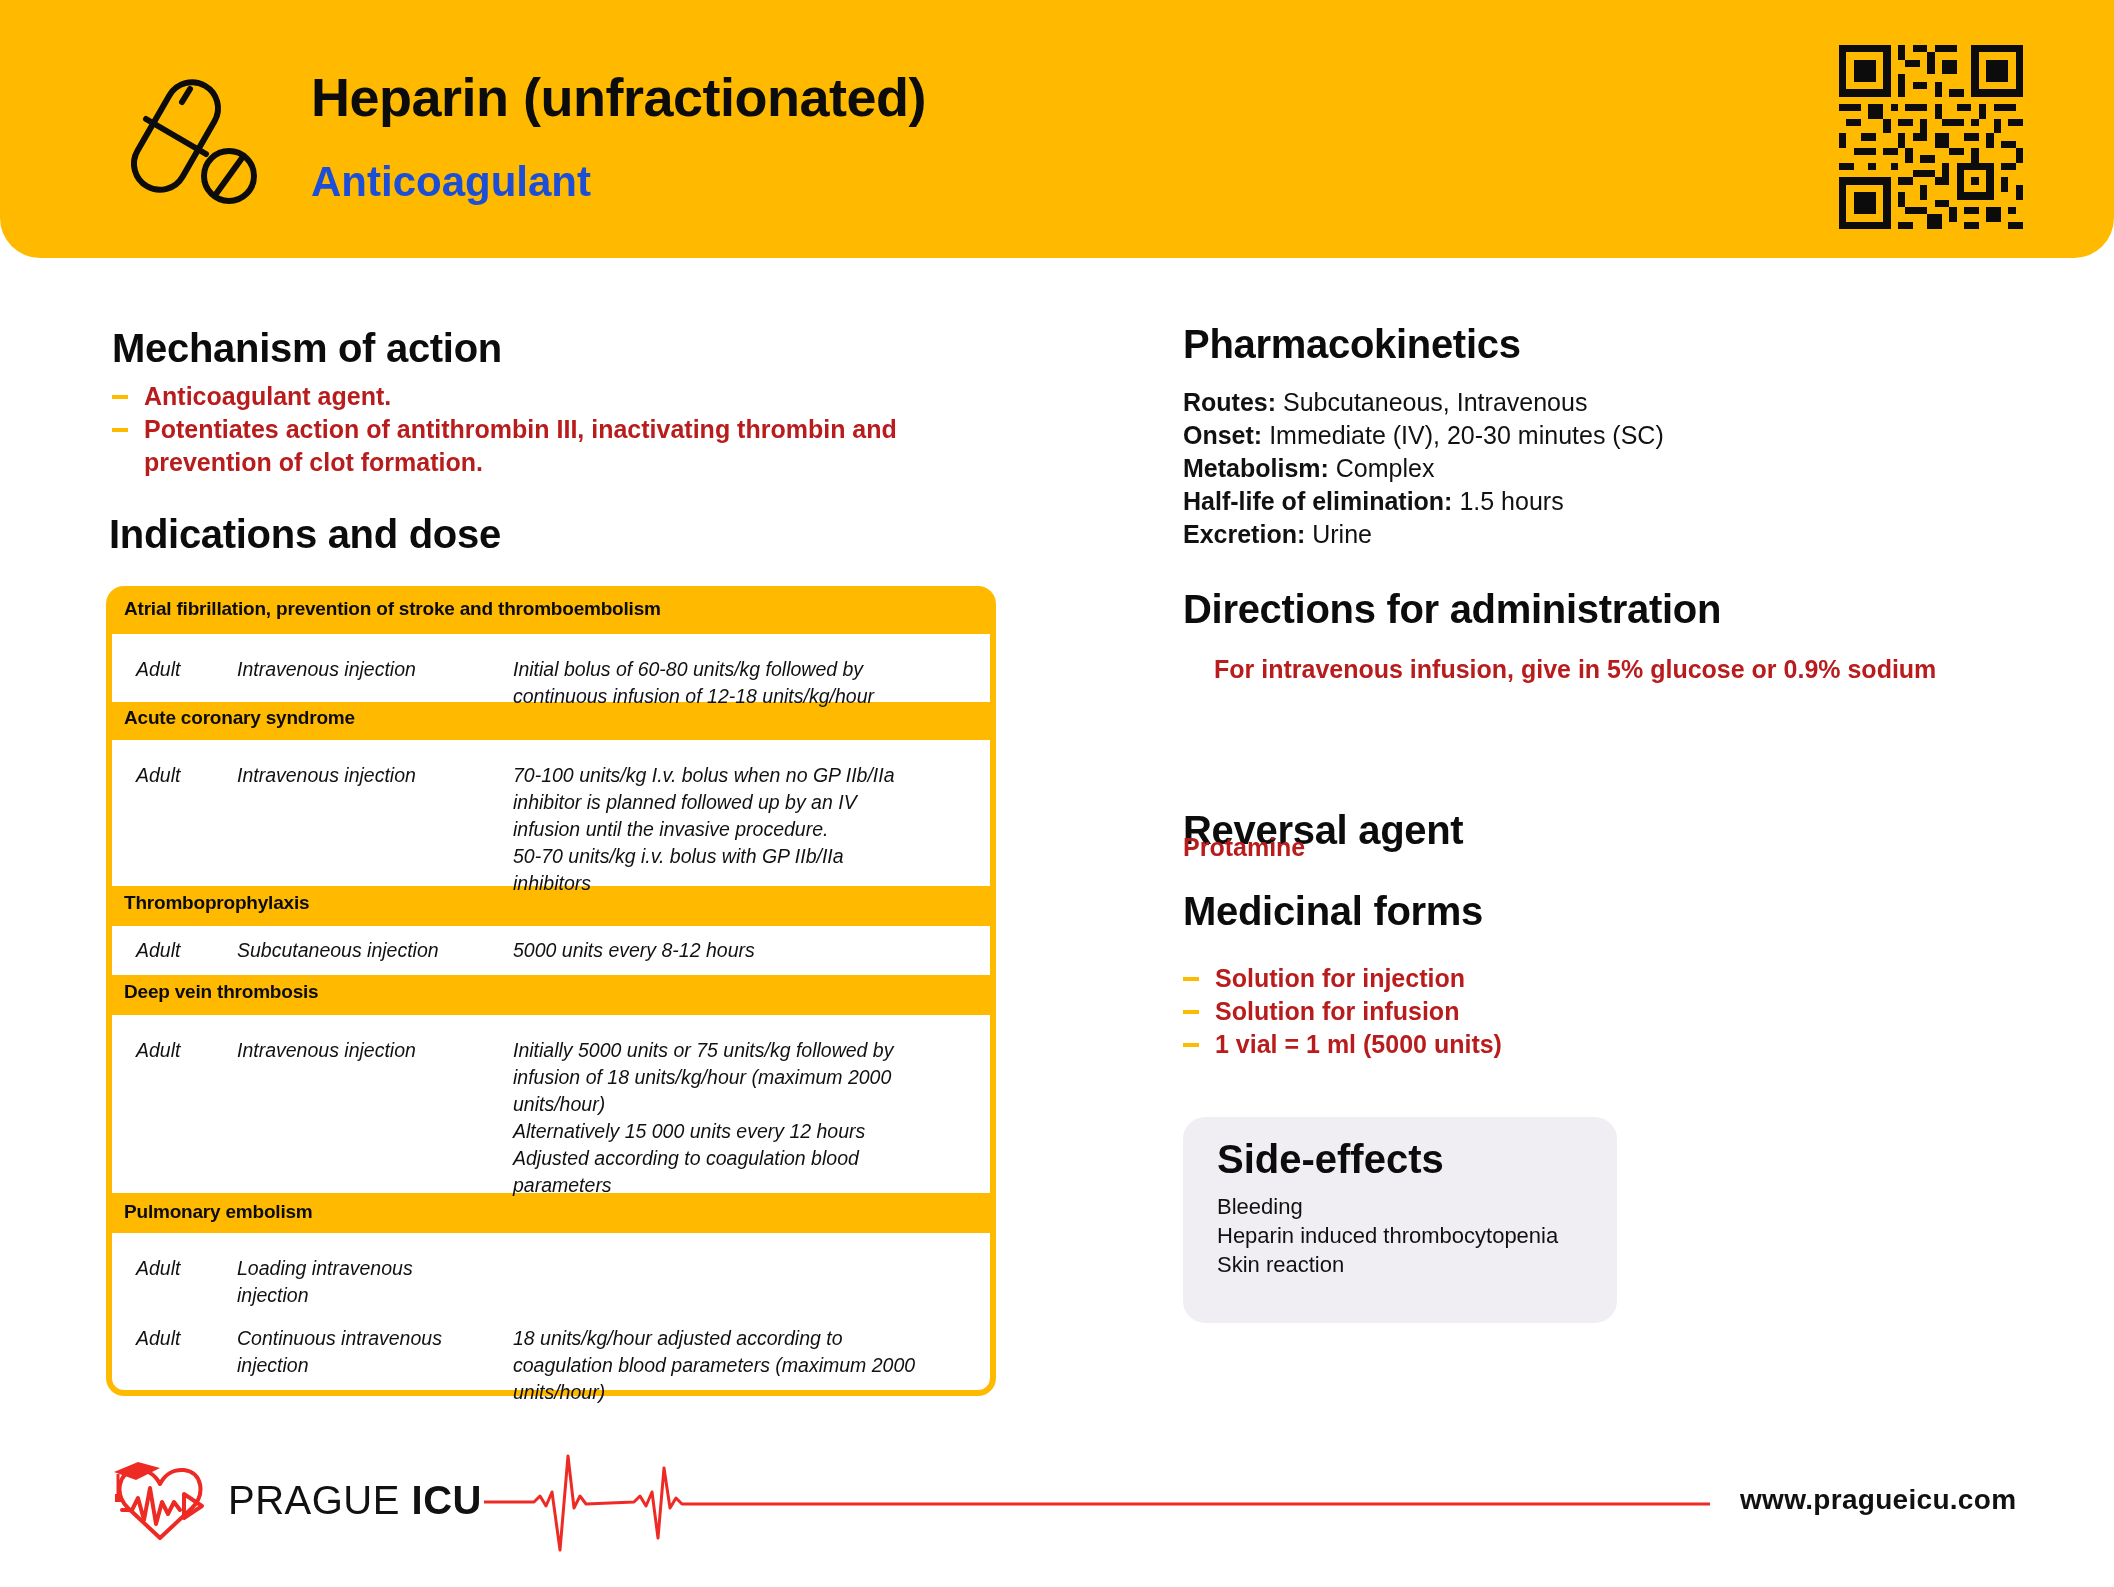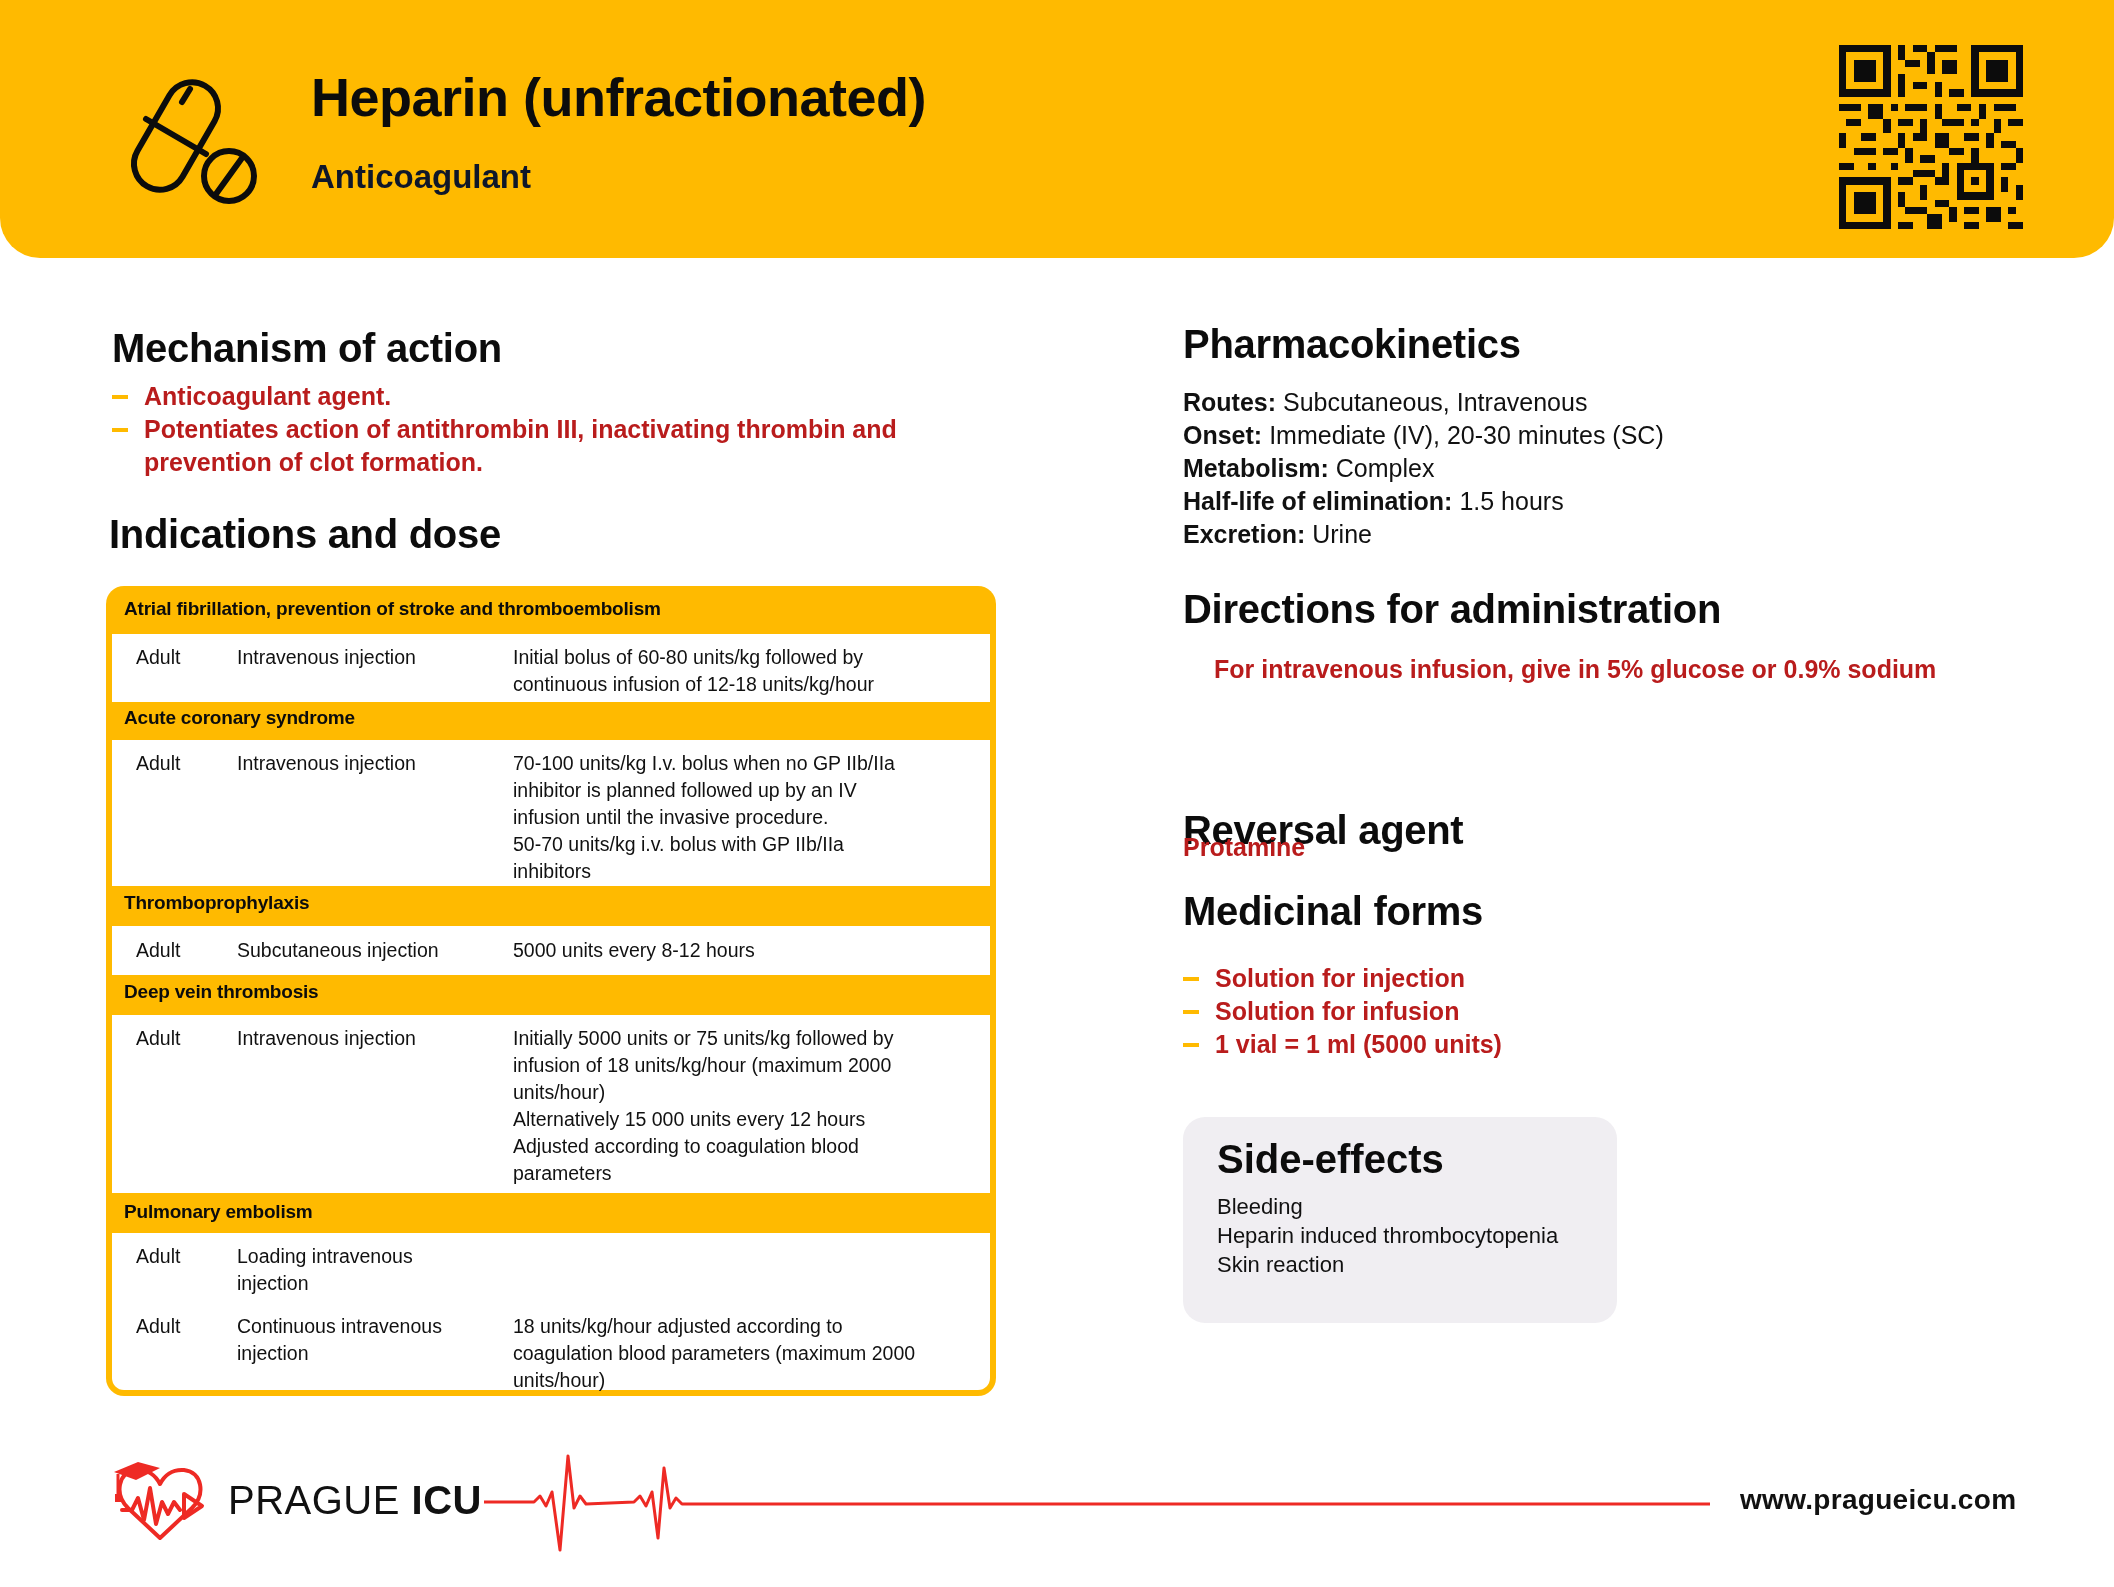--- a/index.html
+++ b/index.html
@@ -9,21 +9,21 @@
   .header {
     position: absolute; left: 0; top: 0; width: 2114px; height: 258px;
     background: #FFBA00; border-radius: 0 0 40px 40px;
   }
   .hdr-icon { position: absolute; left: 118px; top: 72px; width: 150px; height: 140px; }
   .title {
     position: absolute; left: 311px; top: 66px; font-size: 54px; font-weight: bold;
     letter-spacing: -0.5px; color: #0c0c0c;
   }
   .subtitle {
-    position: absolute; left: 311px; top: 158px; font-size: 33px; font-weight: bold; color: #0f172a;
+    position: absolute; left: 311px; top: 158px; font-size: 42px; font-weight: bold; color: #1d4ed8;
   }
   .qr { position: absolute; left: 1838px; top: 45px; width: 186px; height: 184px; }
 
   .section-h {
     position: absolute; font-size: 40px; font-weight: bold; color: #0c0c0c; letter-spacing: -0.3px;
   }
   .body-text { font-size: 25px; line-height: 33px; color: #b91c1c; font-weight: bold; }
   .bullets { position: absolute; list-style: none; }
   .bullets li { position: relative; padding-left: 32px; }
   .bullets li .dash {
@@ -32,21 +32,21 @@
 
   
   .dose-table {
     position: absolute; left: 106px; top: 586px; width: 890px; height: 810px;
     background: #FFBA00; border-radius: 18px; padding: 0 6px 6px 6px;
   }
   .ind-head {
     height: 48px; font-size: 19px; font-weight: bold; color: #0c0c0c;
     padding: 12px 0 0 12px; letter-spacing: -0.2px;
   }
-  .ind-body { background: #fff; padding: 8px 0 6px 0; }
+  .ind-body { background: #fff; padding: 20px 0 6px 0; font-style: italic; }
   .ind-body.last { border-radius: 0 0 12px 12px; }
   .dose-row { display: flex; font-size: 19.5px; line-height: 27px; color: #111; padding: 2px 0 4px 0; }
   .dose-row + .dose-row { margin-top: 10px; }
   .c-age { width: 125px; padding-left: 24px; }
   .c-route { width: 276px; padding-left: 0; }
   .c-dose { flex: 1; padding-right: 6px; }
 
   .pk-line { font-size: 25px; line-height: 33px; color: #111; }
   .pk-line b { font-weight: bold; }
 

